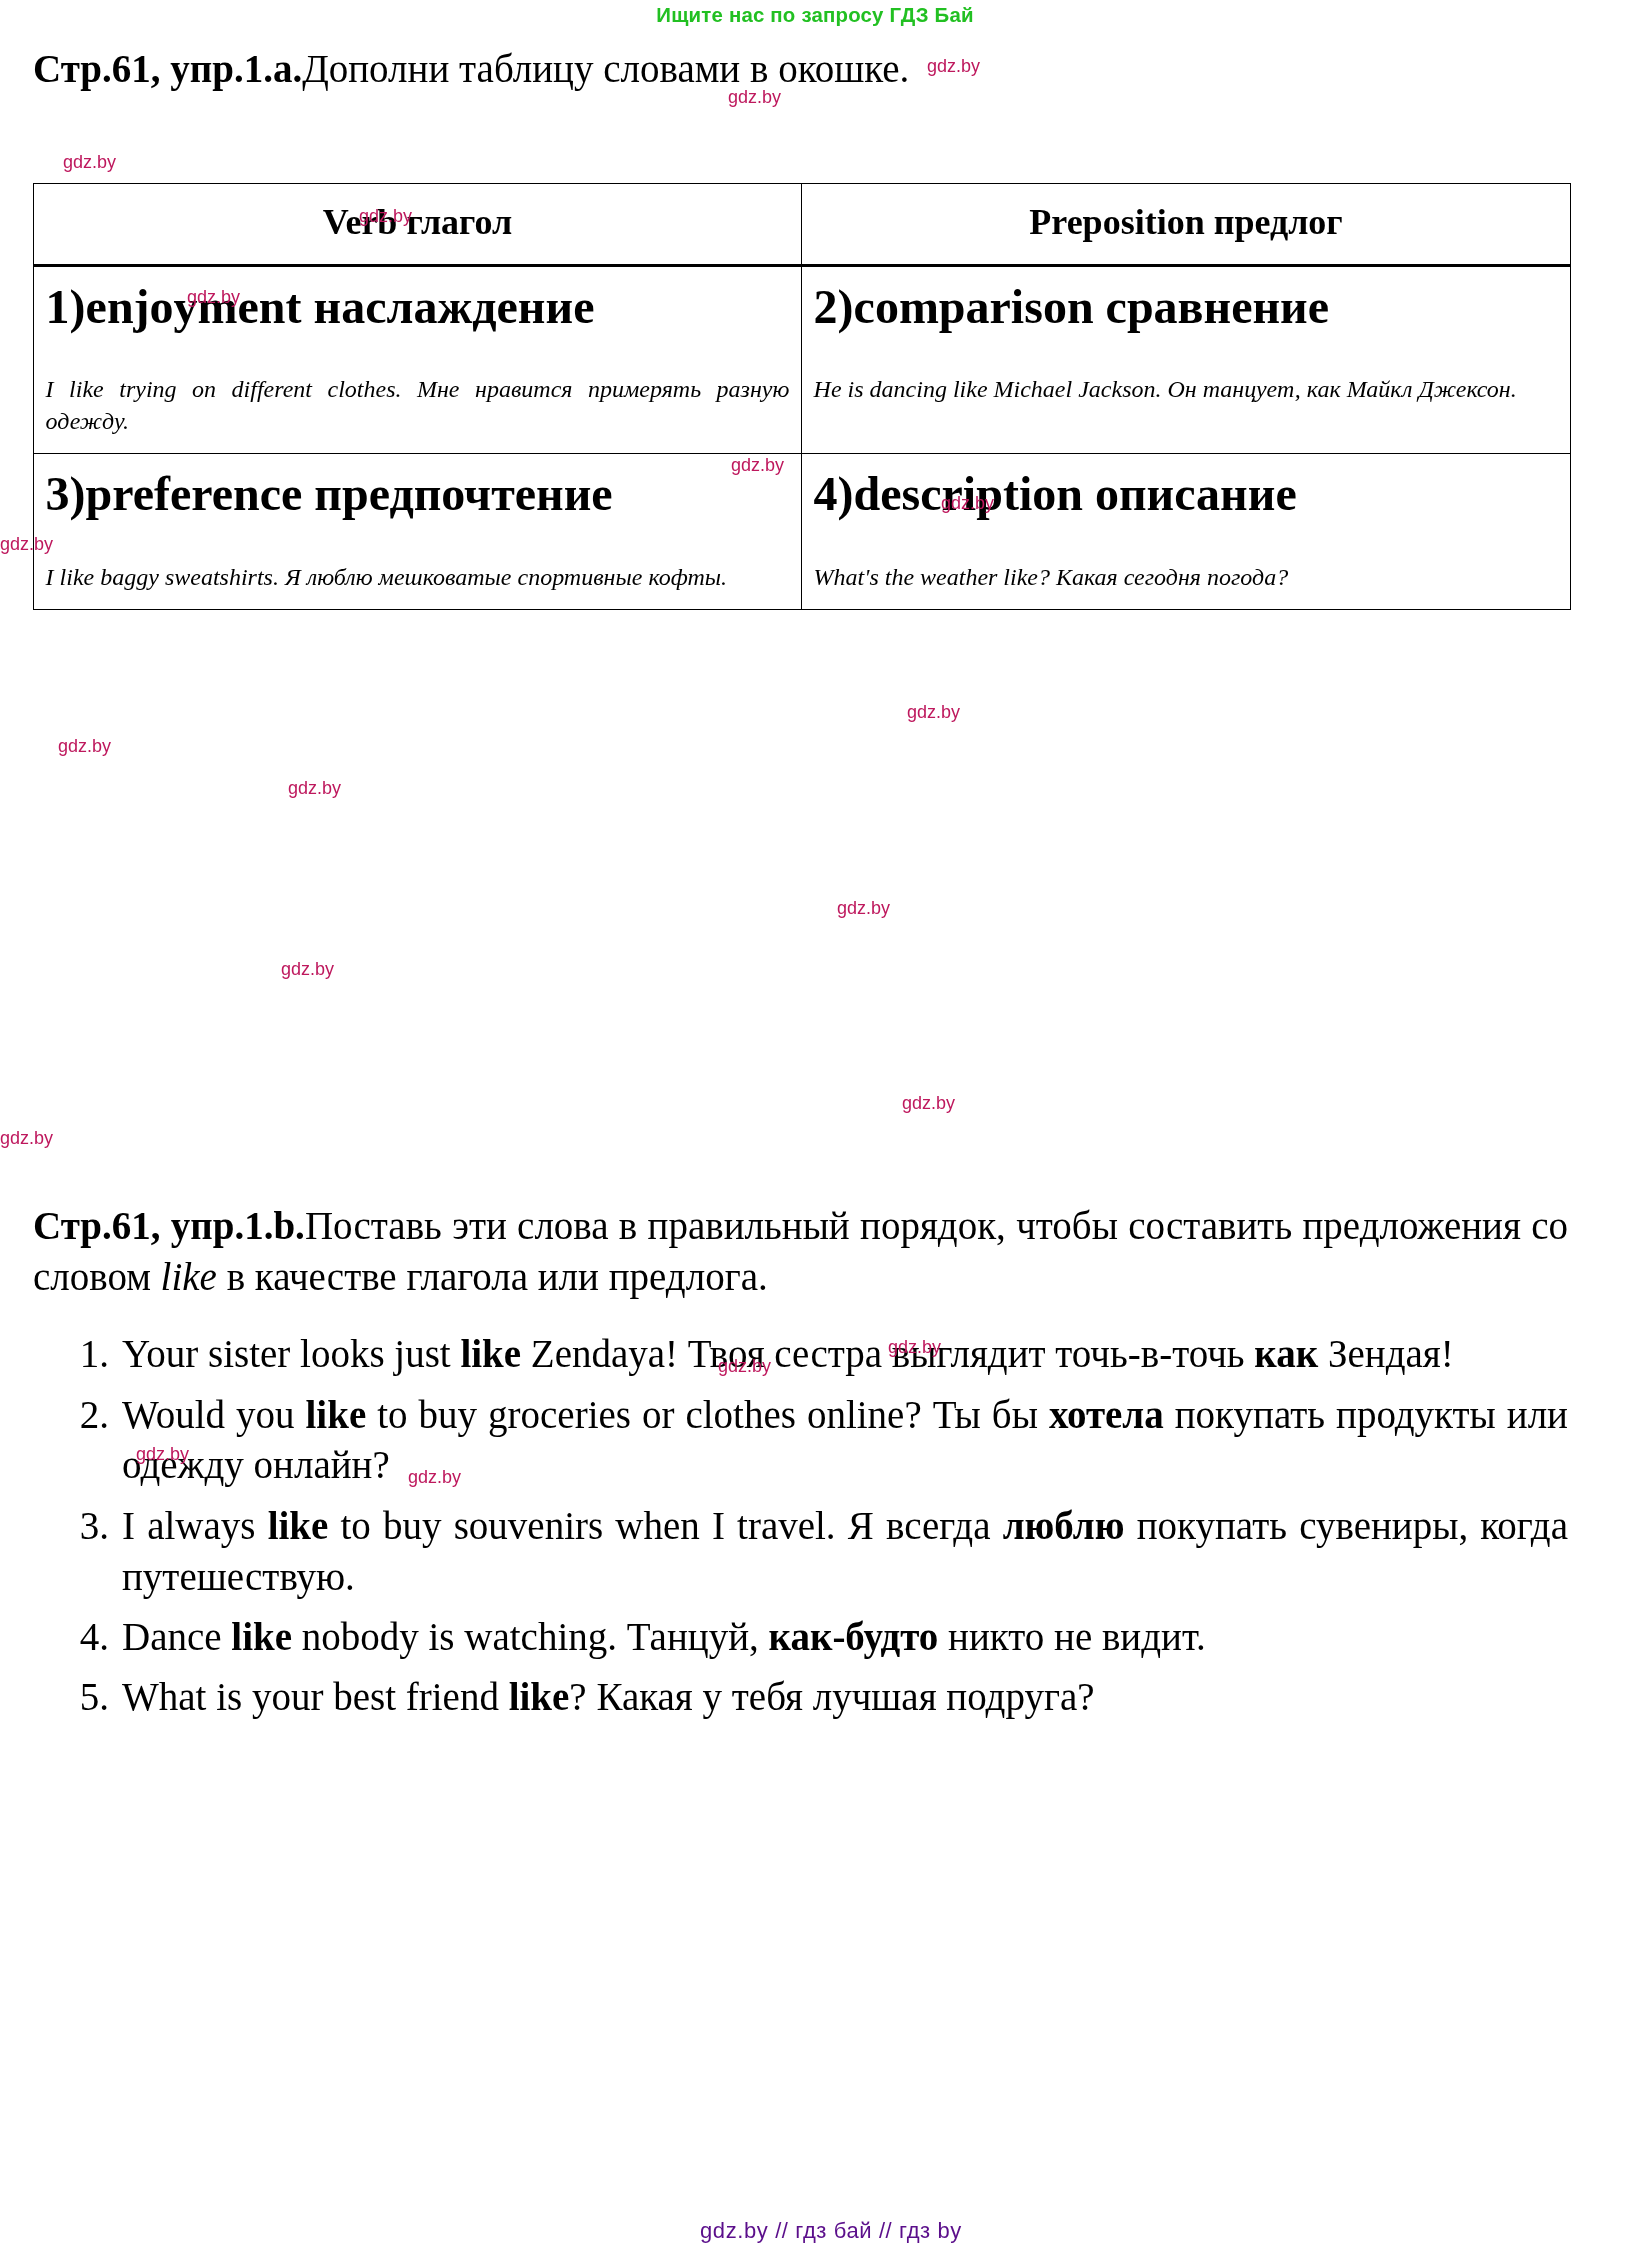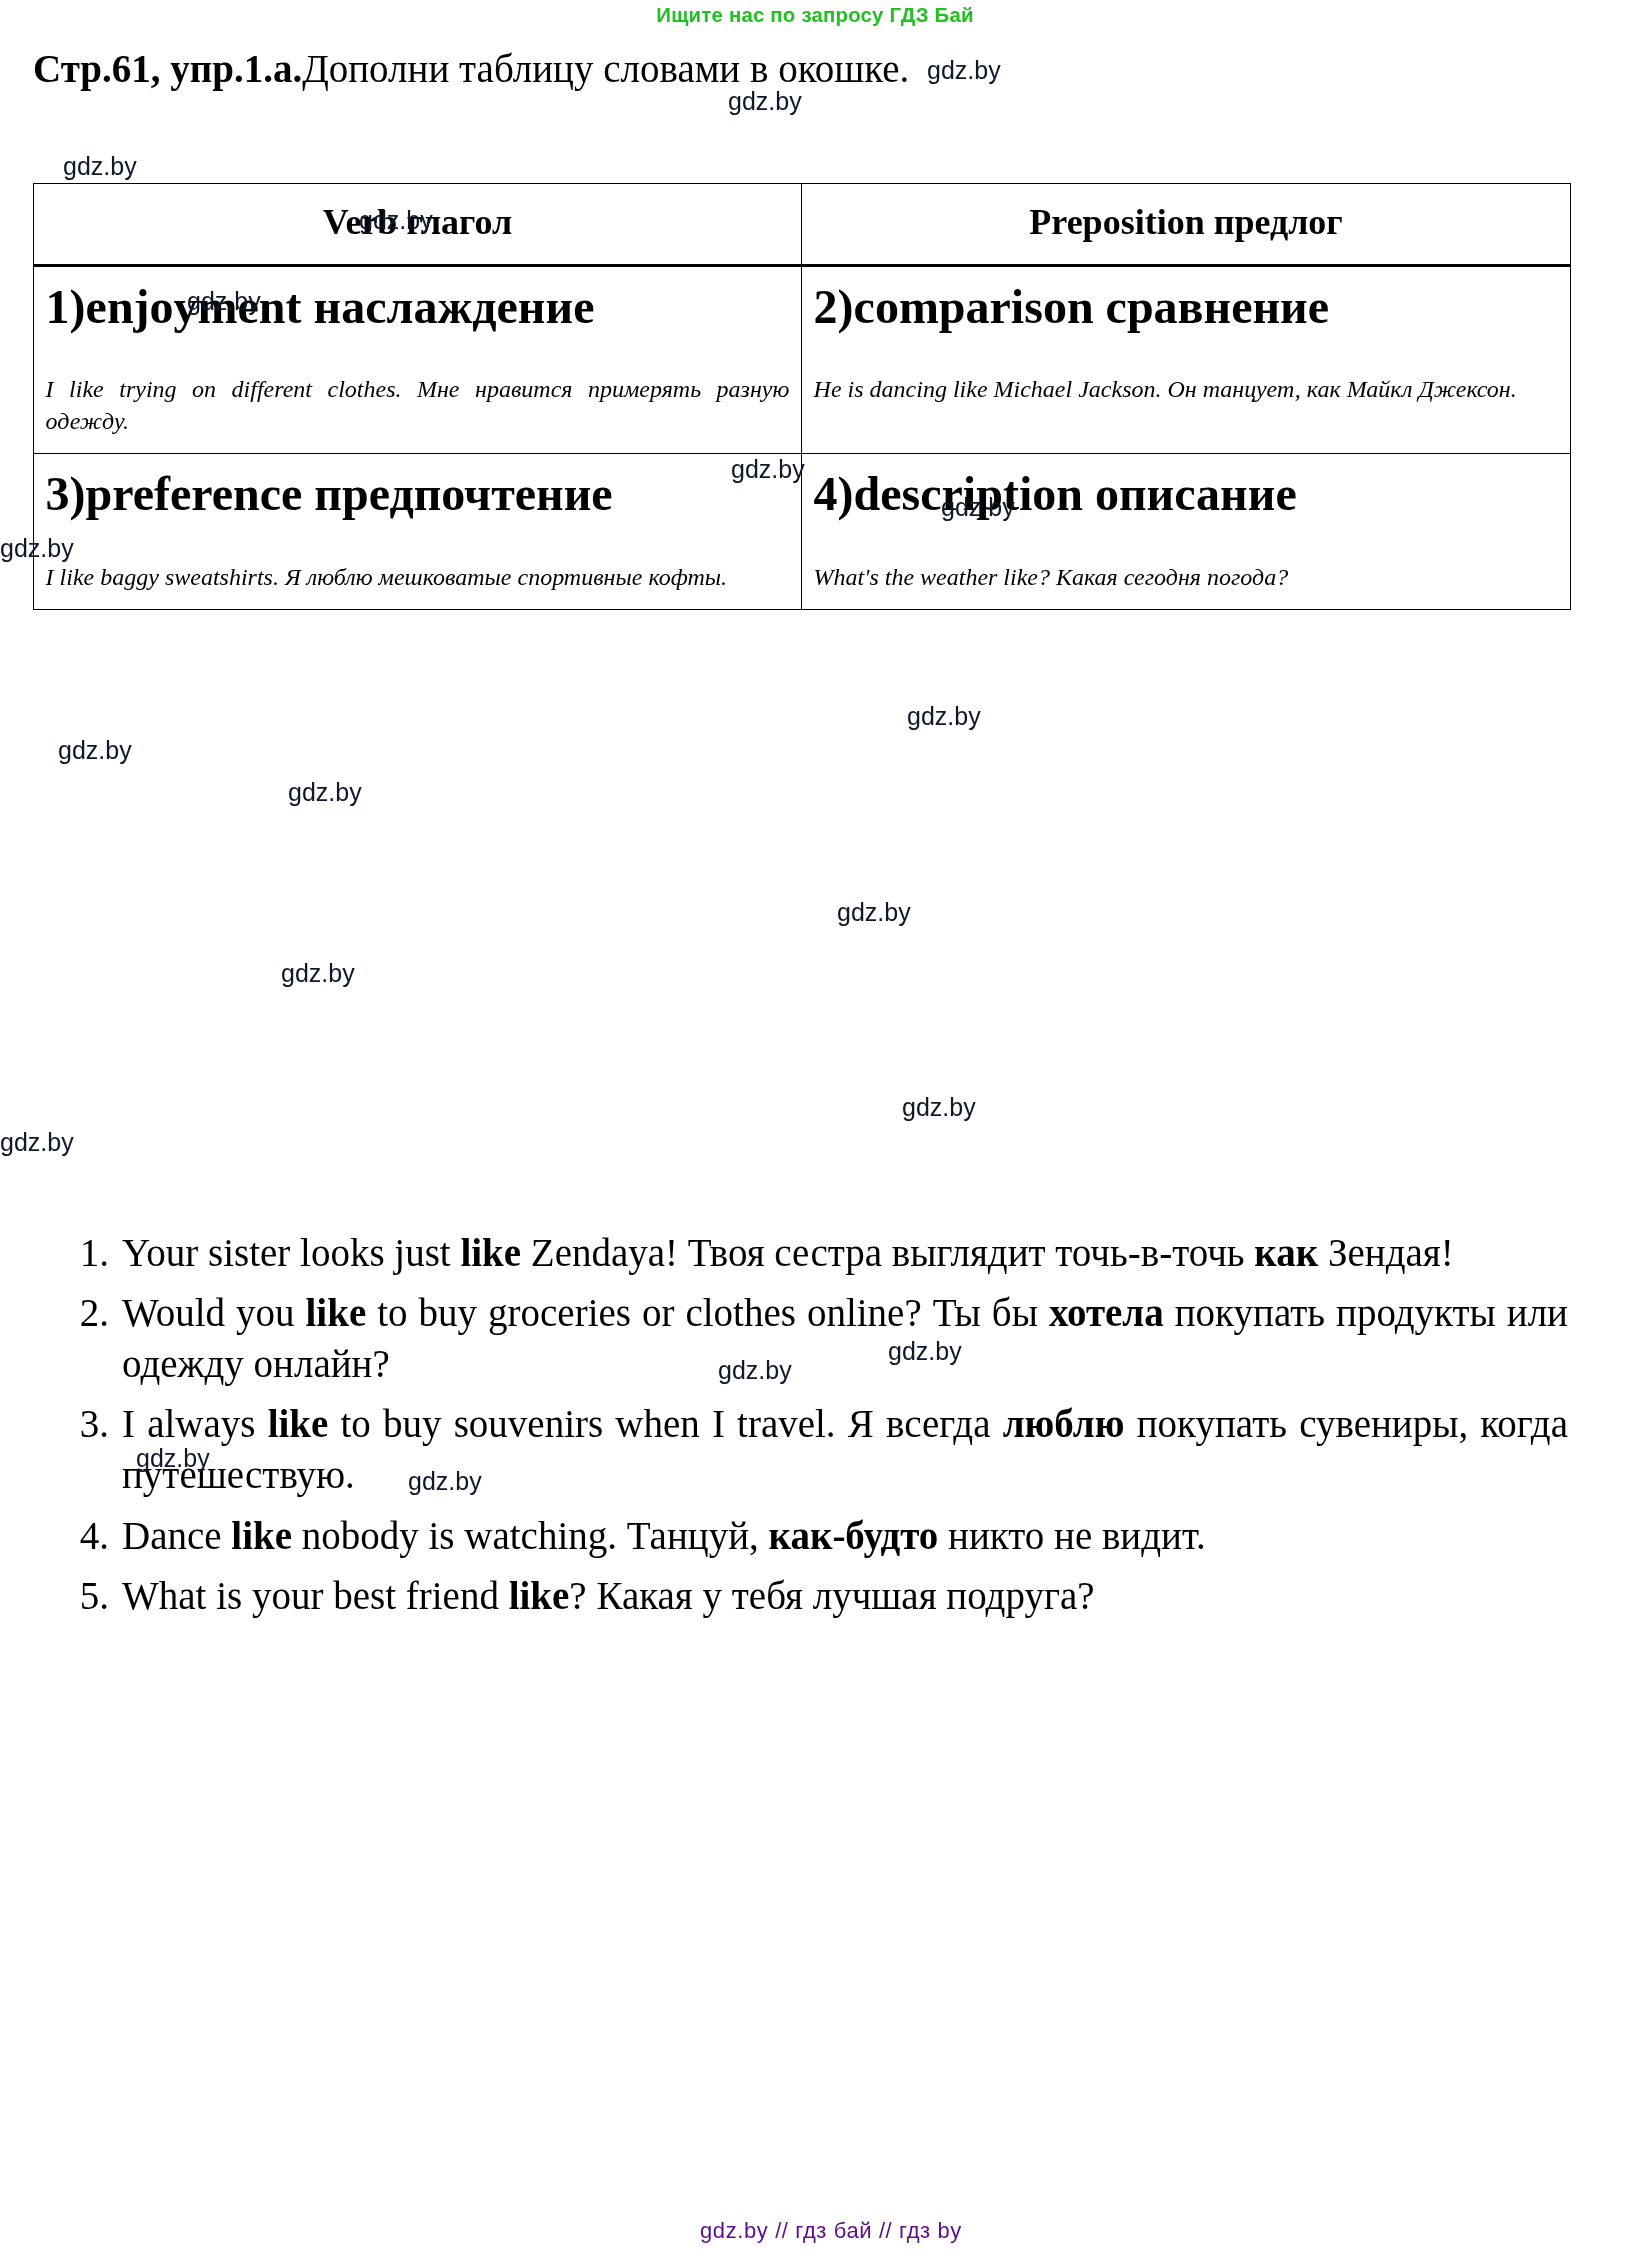--- a/index.html
+++ b/index.html
@@ -161,22 +161,22 @@
     font-size: 22px;
     color: #5b0f8b;
     letter-spacing: 0.6px;
     padding-left: 16px;
   }
 
   
   .wm {
     position: absolute;
     font-family: "Liberation Sans", "DejaVu Sans", sans-serif;
-    font-size: 25px;
-    color: #0f172a;
+    font-size: 18px;
+    color: #be185d;
     white-space: nowrap;
     pointer-events: none;
   }
 </style>
 </head>
 <body>
 
 <div class="page">
 
   <div class="promo">Ищите нас по запросу ГДЗ Бай</div>
@@ -224,20 +224,21 @@
             <p class="cell-term">4)description описание</p>
             <p class="cell-sent">What's the weather like? Какая сегодня погода?</p>
           </div>
         </td>
       </tr>
     </tbody>
       </table>
   </div>
 
   <div class="partb">
+    <p class="intro"><span class="tag">Стр.61, упр.1.b.</span><span>Поставь эти слова в правильный порядок, чтобы составить предложения со словом </span><span class="it">like</span><span> в качестве глагола или предлога.</span></p>
 
     <ol class="sentences">
       <li><span>Your sister looks just </span><b>like</b><span> Zendaya! Твоя сестра выглядит точь-в-точь </span><b>как</b><span> Зендая!</span></li>
       <li><span>Would you </span><b>like</b><span> to buy groceries or clothes online? Ты бы </span><b>хотела</b><span> покупать продукты или одежду онлайн?</span></li>
       <li><span>I always </span><b>like</b><span> to buy souvenirs when I travel. Я всегда </span><b>люблю</b><span> покупать сувениры, когда путешествую.</span></li>
       <li><span>Dance </span><b>like</b><span> nobody is watching. Танцуй, </span><b>как-будто</b><span> никто не видит.</span></li>
       <li><span>What is your best friend </span><b>like</b><span>? Какая у тебя лучшая подруга?</span></li>
     </ol>
   </div>
 

